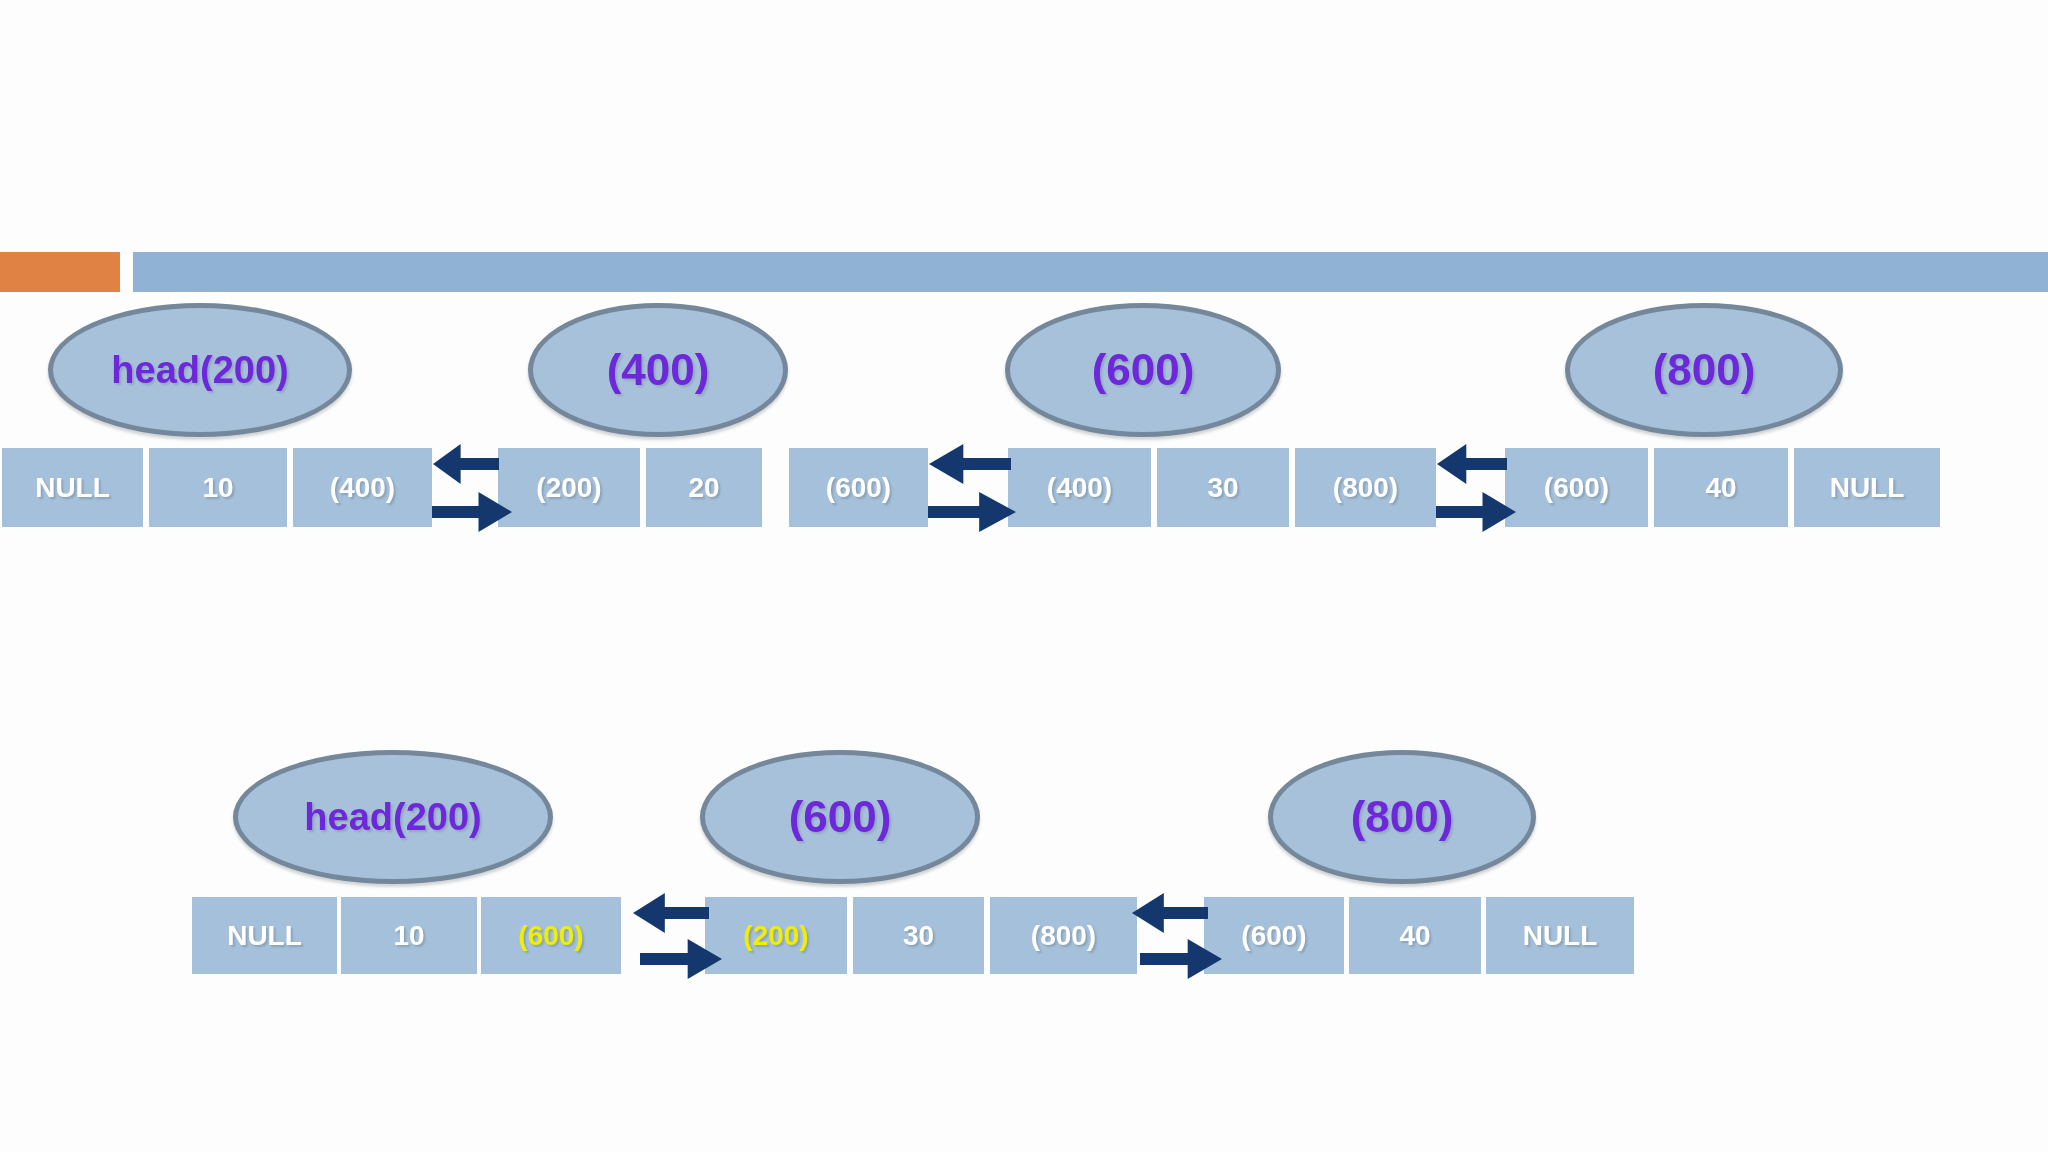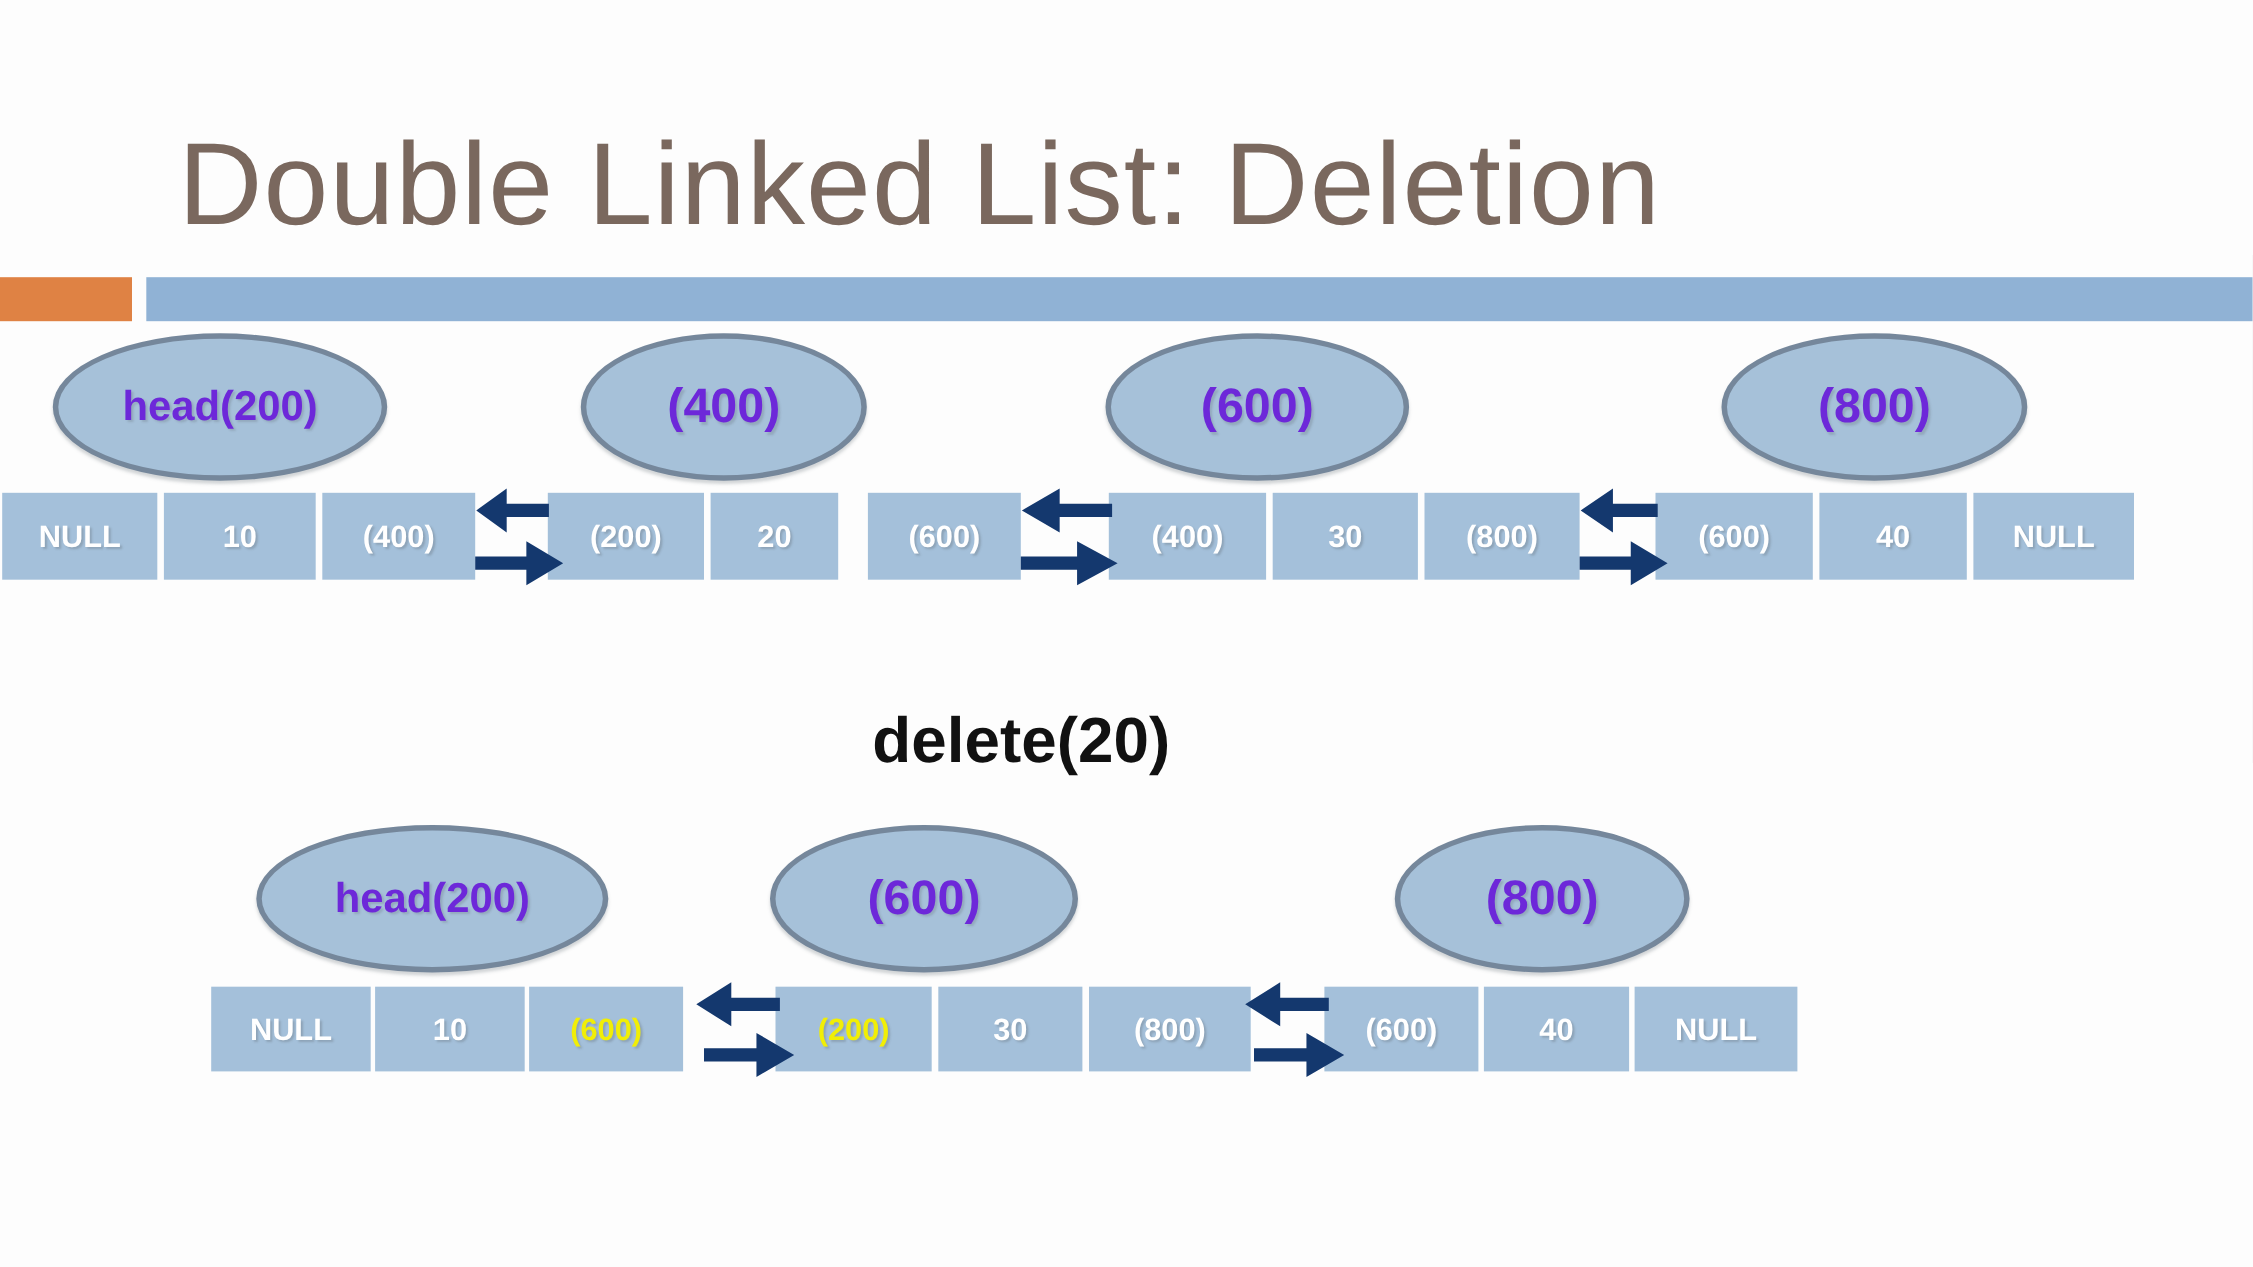--- a/index.html
+++ b/index.html
@@ -66,21 +66,20 @@
     white-space:nowrap;
   }
   svg.arrow{position:absolute;overflow:visible;}
   svg.arrow path{fill:#14386e;}
 </style>
 </head>
 <body>
 
 <div class="slide">
 
-  <div class="title">Double Linked List: Deletion</div>
 
   <div class="accent-orange"></div>
   <div class="accent-bar"></div>
 
   <div class="ellipse small-text" style="left:48px;top:303px;width:304px;">head(200)</div>
   <div class="ellipse" style="left:528px;top:303px;width:260px;">(400)</div>
   <div class="ellipse" style="left:1005px;top:303px;width:276px;">(600)</div>
   <div class="ellipse" style="left:1565px;top:303px;width:278px;">(800)</div>
 
   <div class="row-top">
@@ -115,21 +114,20 @@
       <path d="M0,17 L50,17 L50,3 L86,23 L50,43 L50,29 L0,29 Z"></path>
     </svg>
 
   <svg class="arrow" style="left:1437px;top:441px;width:70px;height:46px;" viewBox="0 0 86 46" preserveAspectRatio="none">
       <path d="M86,17 L36,17 L36,3 L0,23 L36,43 L36,29 L86,29 Z"></path>
     </svg>
   <svg class="arrow" style="left:1436px;top:489px;width:80px;height:46px;" viewBox="0 0 86 46" preserveAspectRatio="none">
       <path d="M0,17 L50,17 L50,3 L86,23 L50,43 L50,29 L0,29 Z"></path>
     </svg>
 
-  <div class="op-label">delete(20)</div>
 
   <div class="ellipse small-text" style="left:233px;top:750px;width:320px;">head(200)</div>
   <div class="ellipse" style="left:700px;top:750px;width:280px;">(600)</div>
   <div class="ellipse" style="left:1268px;top:750px;width:268px;">(800)</div>
 
   <div class="row-bottom">
     <div class="cell" style="left:192px;top:897px;width:145px;">NULL</div>
     <div class="cell" style="left:341px;top:897px;width:136px;">10</div>
     <div class="cell hl" style="left:481px;top:897px;width:140px;">(600)</div>
 

